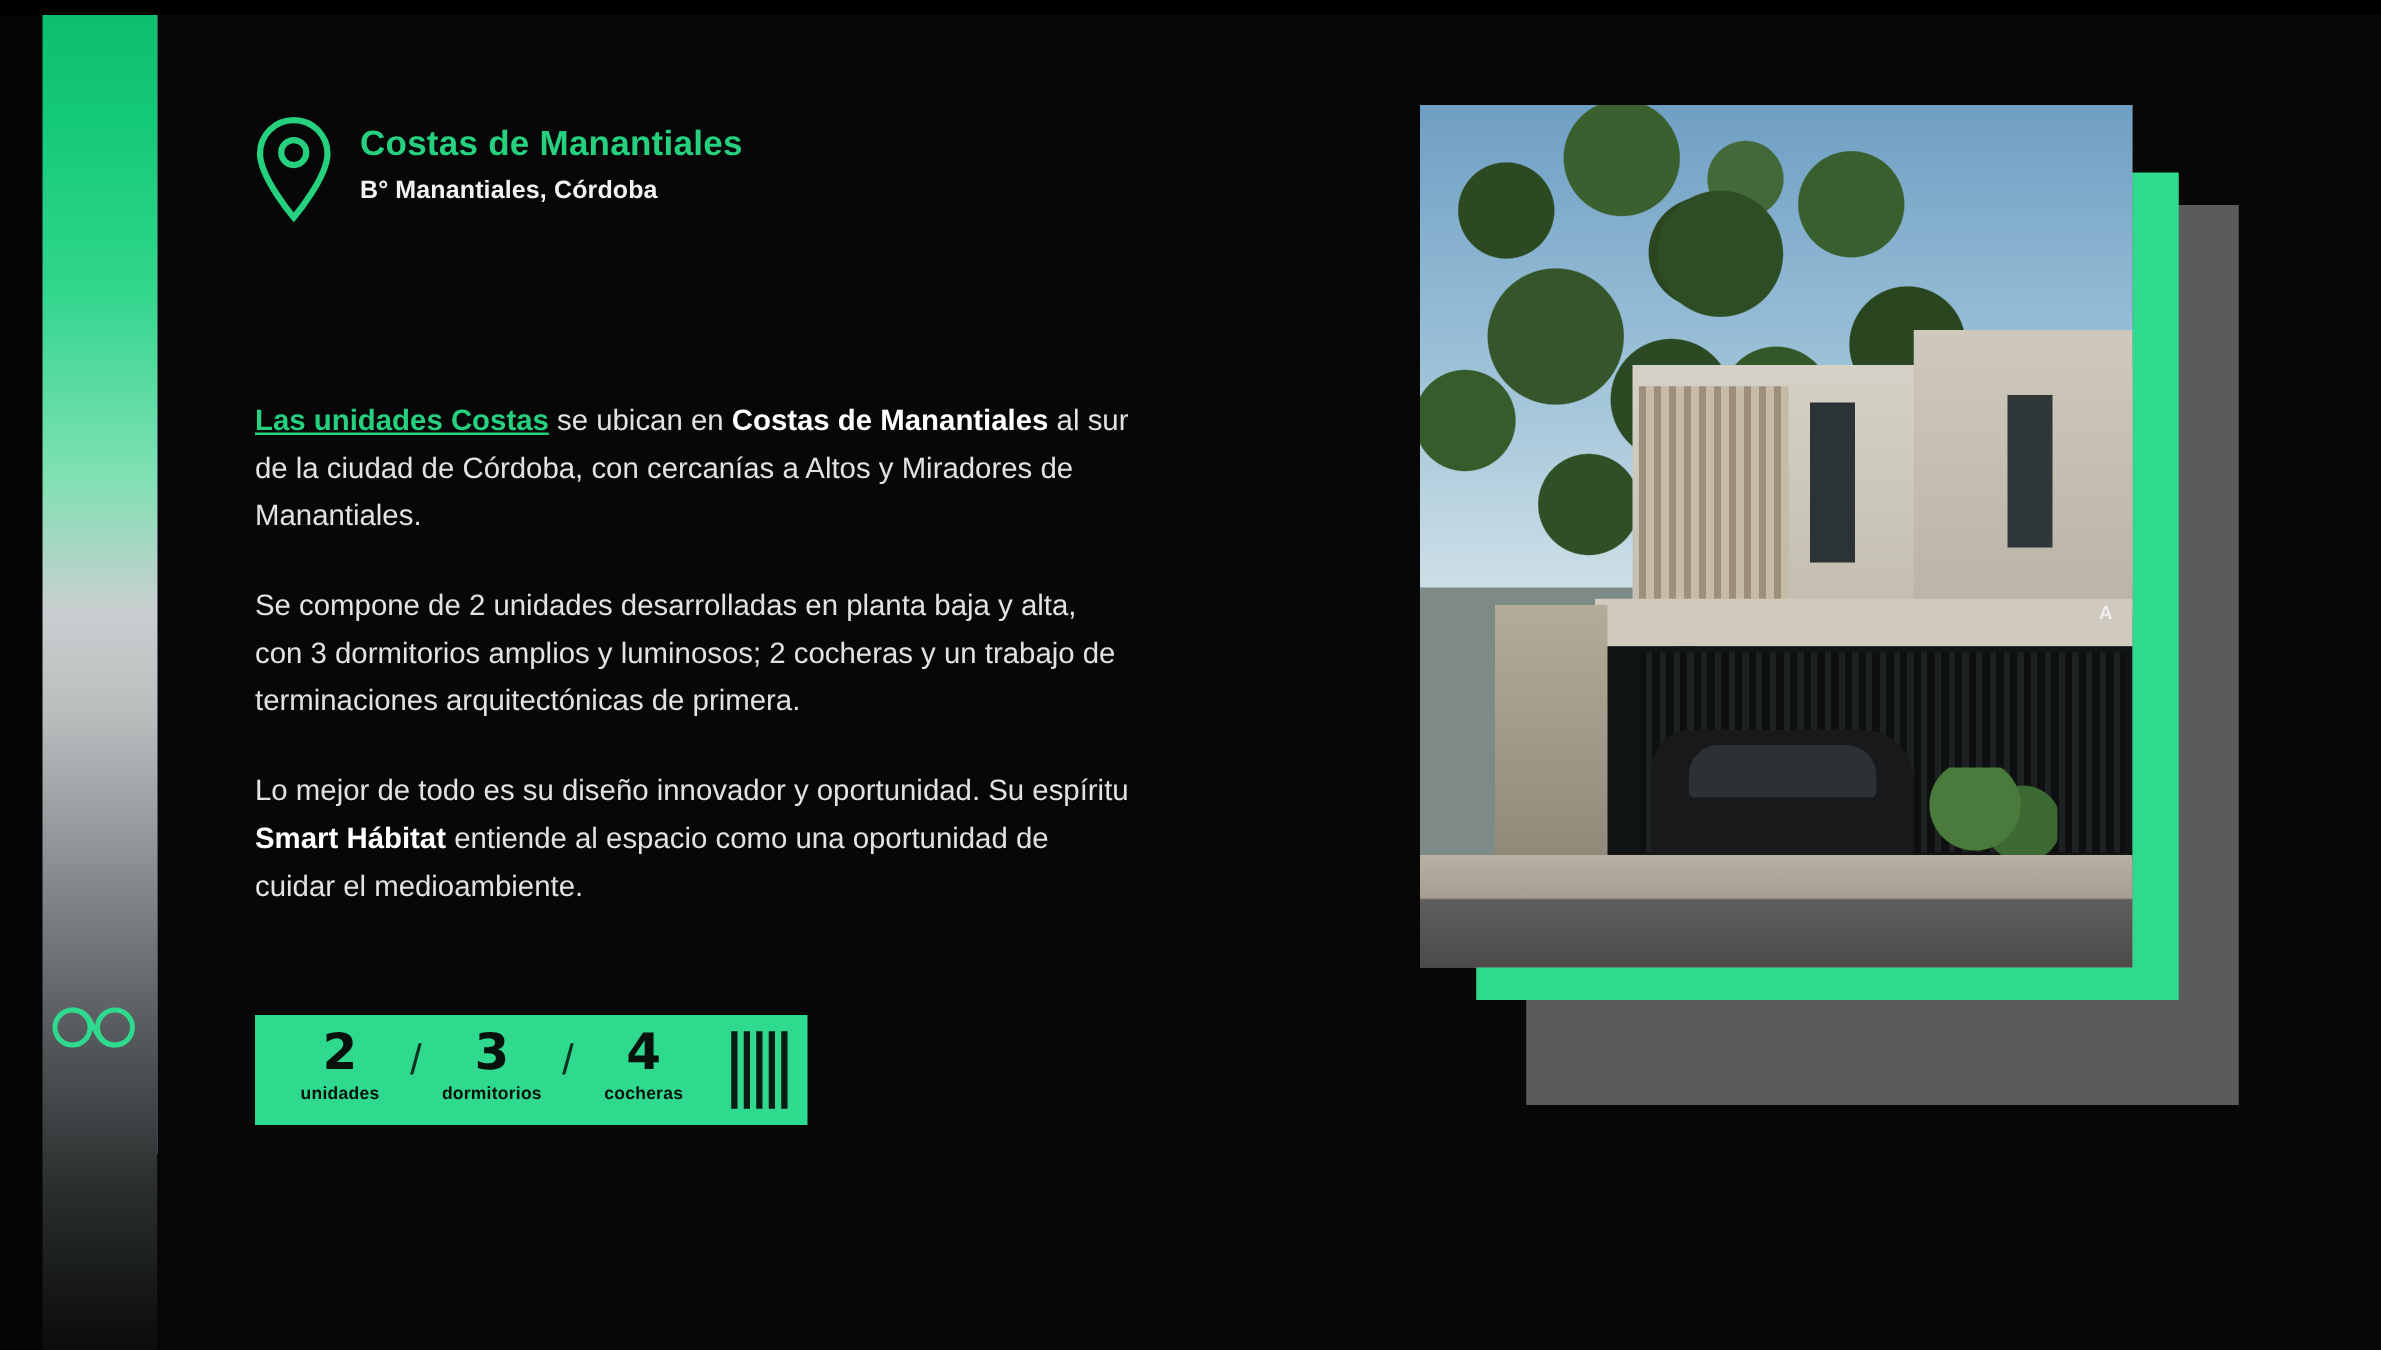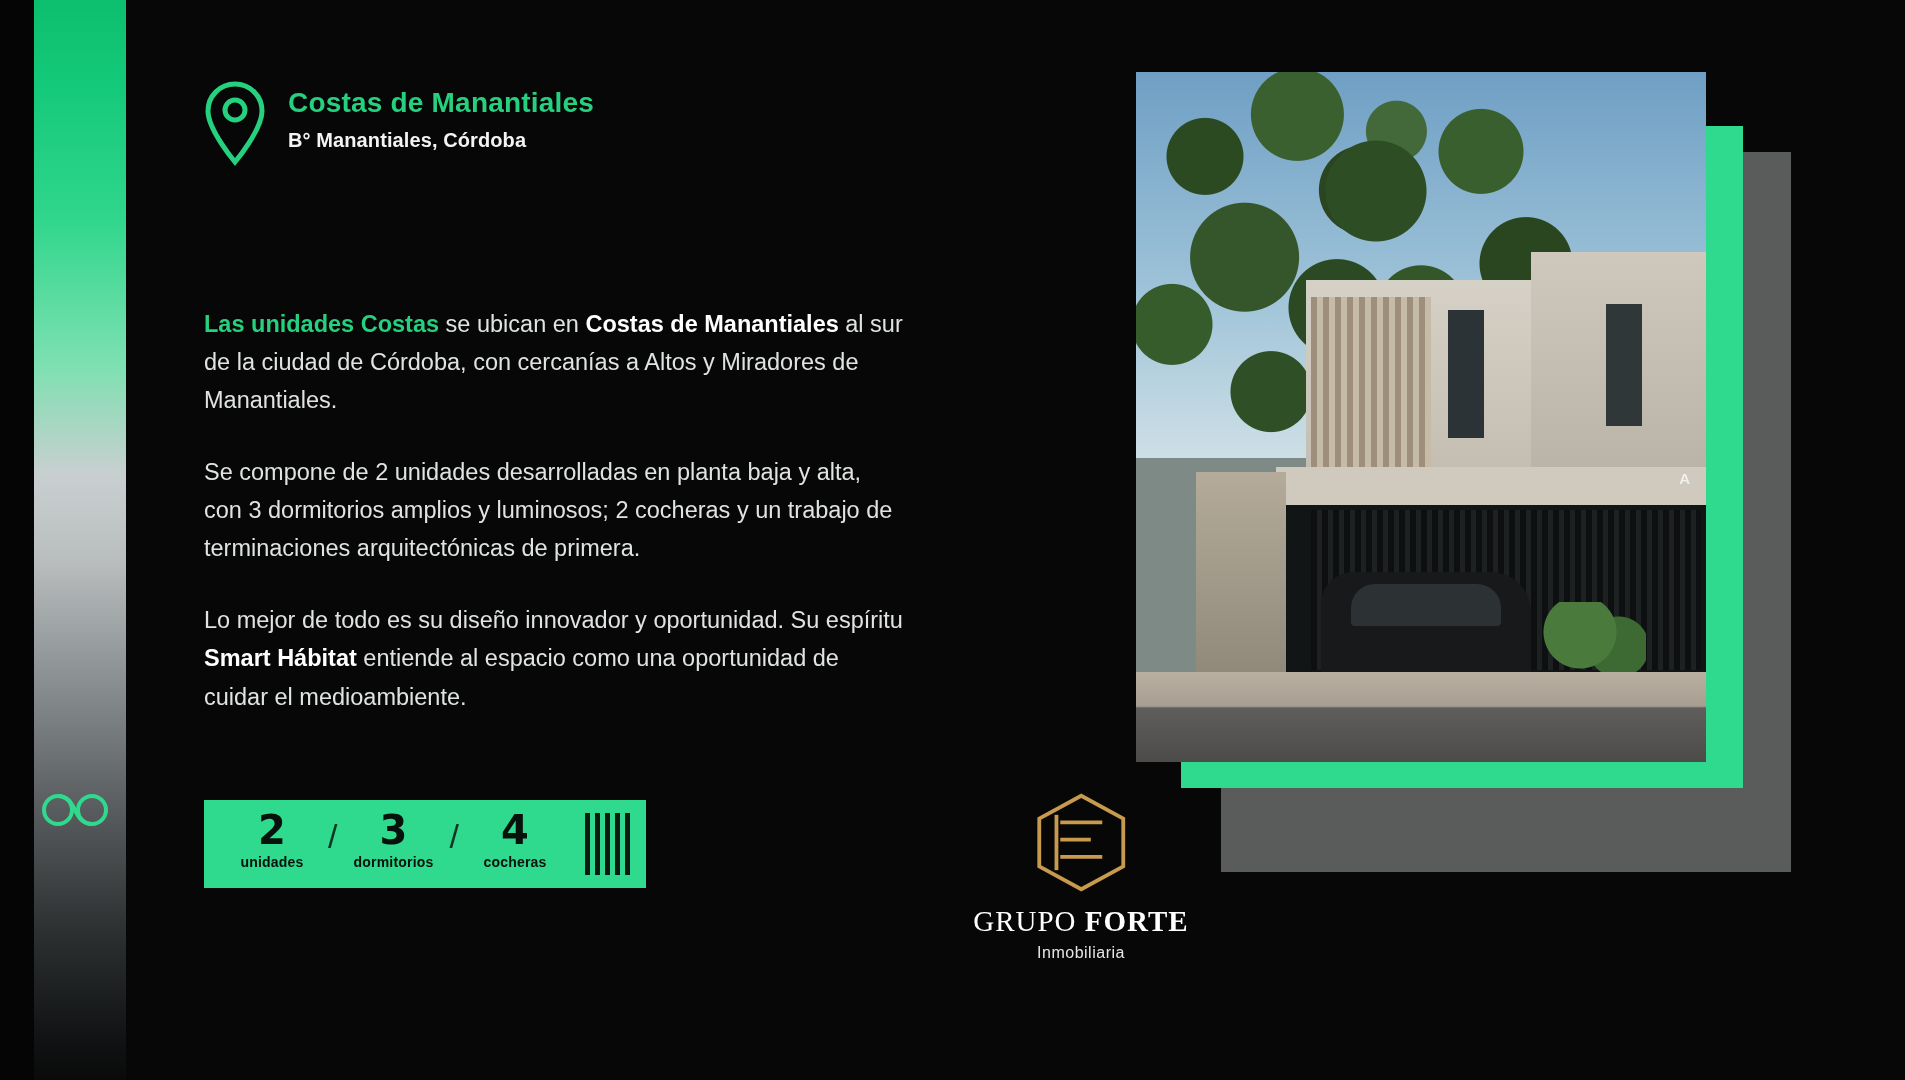--- a/index.html
+++ b/index.html
@@ -12,20 +12,21 @@
     height: 1080px;
     overflow: hidden;
     font-family: "Liberation Sans", sans-serif;
   }
 
   .slide {
     position: relative;
     width: 1905px;
     height: 911px;
     background: #c4b5fd;
+    margin-top: 12px;
   }
 
   
   .left-gutter {
     position: absolute;
     left: 0; top: 0;
     width: 126px;
     height: 1080px;
     background: linear-gradient(to bottom,
         #0bbf6e 0%,
@@ -108,21 +109,21 @@
     top: 305px;
     width: 700px;
     color: #dfe3e2;
     font-size: 23.5px;
     line-height: 1.62;
     font-weight: 400;
   }
   .copy p { margin: 0 0 34px 0; }
   .copy p:last-child { margin-bottom: 0; }
   .copy b { color: #ffffff; font-weight: 700; }
-  .accent { color: #25d07e; font-weight: 700; }
+  .accent { color: #25d07e; font-weight: 700; text-decoration: underline; }
 
   
   .stats {
     position: absolute;
     left: 78px;
     top: 800px;
     width: 442px;
     height: 88px;
     background: #2fd98d;
     display: flex;
@@ -390,33 +391,20 @@
       <div class="stats-bars">
         <i></i>
           <i></i>
           <i></i>
           <i></i>
           <i></i>
       </div>
     </div>
 
 
-    <div class="brand">
-      <svg class="brand-mark" viewBox="0 0 120 110">
-        <g fill="none" stroke="#c79a4e" stroke-width="4">
-          <path d="M60 6 L104 30 L104 80 L60 104 L16 80 L16 30 Z"></path>
-          <path d="M38 34 L82 34 M38 52 L70 52 M38 70 L82 70"></path>
-          <path d="M34 26 L34 84"></path>
-        </g>
-      </svg>
-      <div class="brand-name">
-        <span>GRUPO </span><span class="b">FORTE</span>
-      </div>
-      <div class="brand-sub">Inmobiliaria</div>
-    </div>
 
     <div class="photo-wrap">
       <div class="shadow-grey"></div>
       <div class="shadow-green"></div>
       <div class="photo">
         <div class="ph-sky"></div>
         <div class="ph-tree"></div>
         <div class="ph-tree2"></div>
         <div class="ph-trunk"></div>
         <div class="ph-building"></div>

